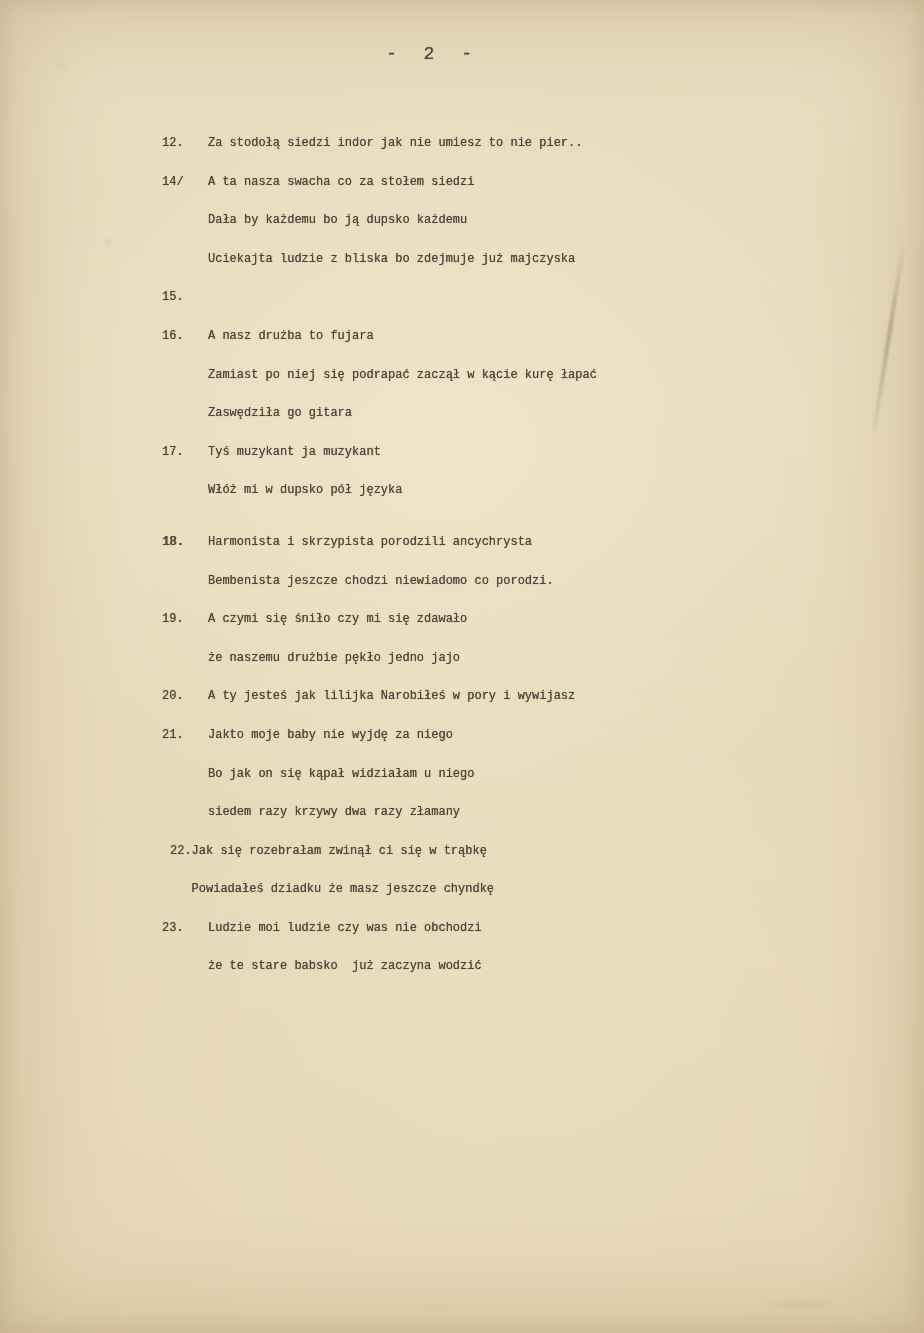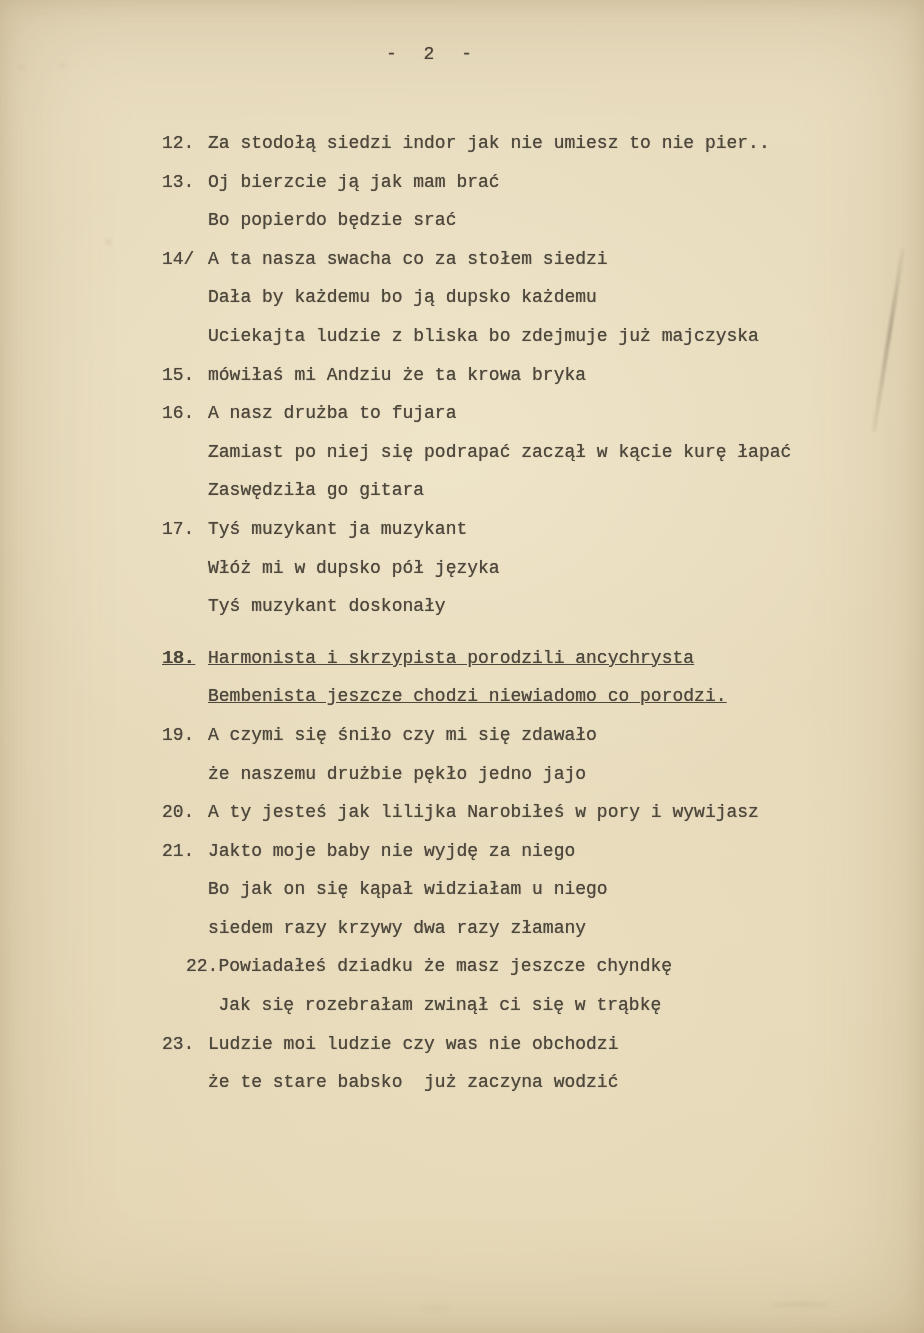--- a/index.html
+++ b/index.html
@@ -61,32 +61,32 @@
     width: 860px;
     text-align: center;
     font-size: 18px;
     word-spacing: 12px;
     letter-spacing: 2px;
   }
   .doc {
     position: absolute;
     left: 162px;
     top: 124px;
-    font-size: 18px;
+    font-size: 12px;
     line-height: 38.6px;
   }
   .item { display: flex; align-items: flex-start; }
   .item .num {
     flex: 0 0 46px;
     white-space: pre;
   }
   .item .lines { flex: 1 1 auto; }
   .line { white-space: pre; }
-  .item.gap-before { margin-top: 13px; text-decoration: underline; }
-  .item.tight { margin-left: 24px; justify-content: space-between; }
+  .item.gap-before { margin-top: 13px; }
+  .item.tight { margin-left: 8px; justify-content: space-between; }
   .item.tight .num { flex: 0 0 auto; }
   .overstruck {
     text-shadow: 0.9px 0 0 currentColor, 0 0 0.8px rgba(77,71,60,0.85);
   }
 </style>
 </head>
 <body>
 
 <div class="paper"></div>
 <div class="pencil-stroke"></div>
@@ -100,59 +100,50 @@
 
 <div class="doc ink">
 
   <div class="item">
     <span class="num">12.</span>
     <div class="lines">
       <div class="line">Za stodołą siedzi indor jak nie umiesz to nie pier..</div>
     </div>
   </div>
 
-  <div class="item">
-    <span class="num">13.</span>
-    <div class="lines">
-      <div class="line">Oj bierzcie ją jak mam brać</div>
-      <div class="line">Bo popierdo będzie srać</div>
-    </div>
-  </div>
 
   <div class="item">
     <span class="num">14/</span>
     <div class="lines">
       <div class="line">A ta nasza swacha co za stołem siedzi</div>
       <div class="line">Dała by każdemu bo ją dupsko każdemu</div>
       <div class="line">Uciekajta ludzie z bliska bo zdejmuje już majczyska</div>
     </div>
   </div>
 
   <div class="item">
     <span class="num">15.</span>
     <div class="lines">
-      <div class="line">mówiłaś mi Andziu że ta krowa bryka</div>
     </div>
   </div>
 
   <div class="item">
     <span class="num">16.</span>
     <div class="lines">
       <div class="line">A nasz drużba to fujara</div>
       <div class="line">Zamiast po niej się podrapać zaczął w kącie kurę łapać</div>
       <div class="line">Zaswędziła go gitara</div>
     </div>
   </div>
 
   <div class="item">
     <span class="num">17.</span>
     <div class="lines">
       <div class="line">Tyś muzykant ja muzykant</div>
       <div class="line">Włóż mi w dupsko pół języka</div>
-      <div class="line">Tyś muzykant doskonały</div>
     </div>
   </div>
 
   <div class="item gap-before">
     <span class="num overstruck">18.</span>
     <div class="lines">
       <div class="line">Harmonista i skrzypista porodzili ancychrysta</div>
       <div class="line">Bembenista jeszcze chodzi niewiadomo co porodzi.</div>
     </div>
   </div>
@@ -177,22 +168,22 @@
     <div class="lines">
       <div class="line">Jakto moje baby nie wyjdę za niego</div>
       <div class="line">Bo jak on się kąpał widziałam u niego</div>
       <div class="line">siedem razy krzywy dwa razy złamany</div>
     </div>
   </div>
 
   <div class="item tight">
     <span class="num">22.</span>
     <div class="lines">
+      <div class="line">Jak się rozebrałam zwinął ci się w trąbkę</div>
       <div class="line">Powiadałeś dziadku że masz jeszcze chyndkę</div>
-      <div class="line">Jak się rozebrałam zwinął ci się w trąbkę</div>
     </div>
   </div>
 
   <div class="item">
     <span class="num">23.</span>
     <div class="lines">
       <div class="line">Ludzie moi ludzie czy was nie obchodzi</div>
       <div class="line">że te stare babsko  już zaczyna wodzić</div>
     </div>
   </div>

